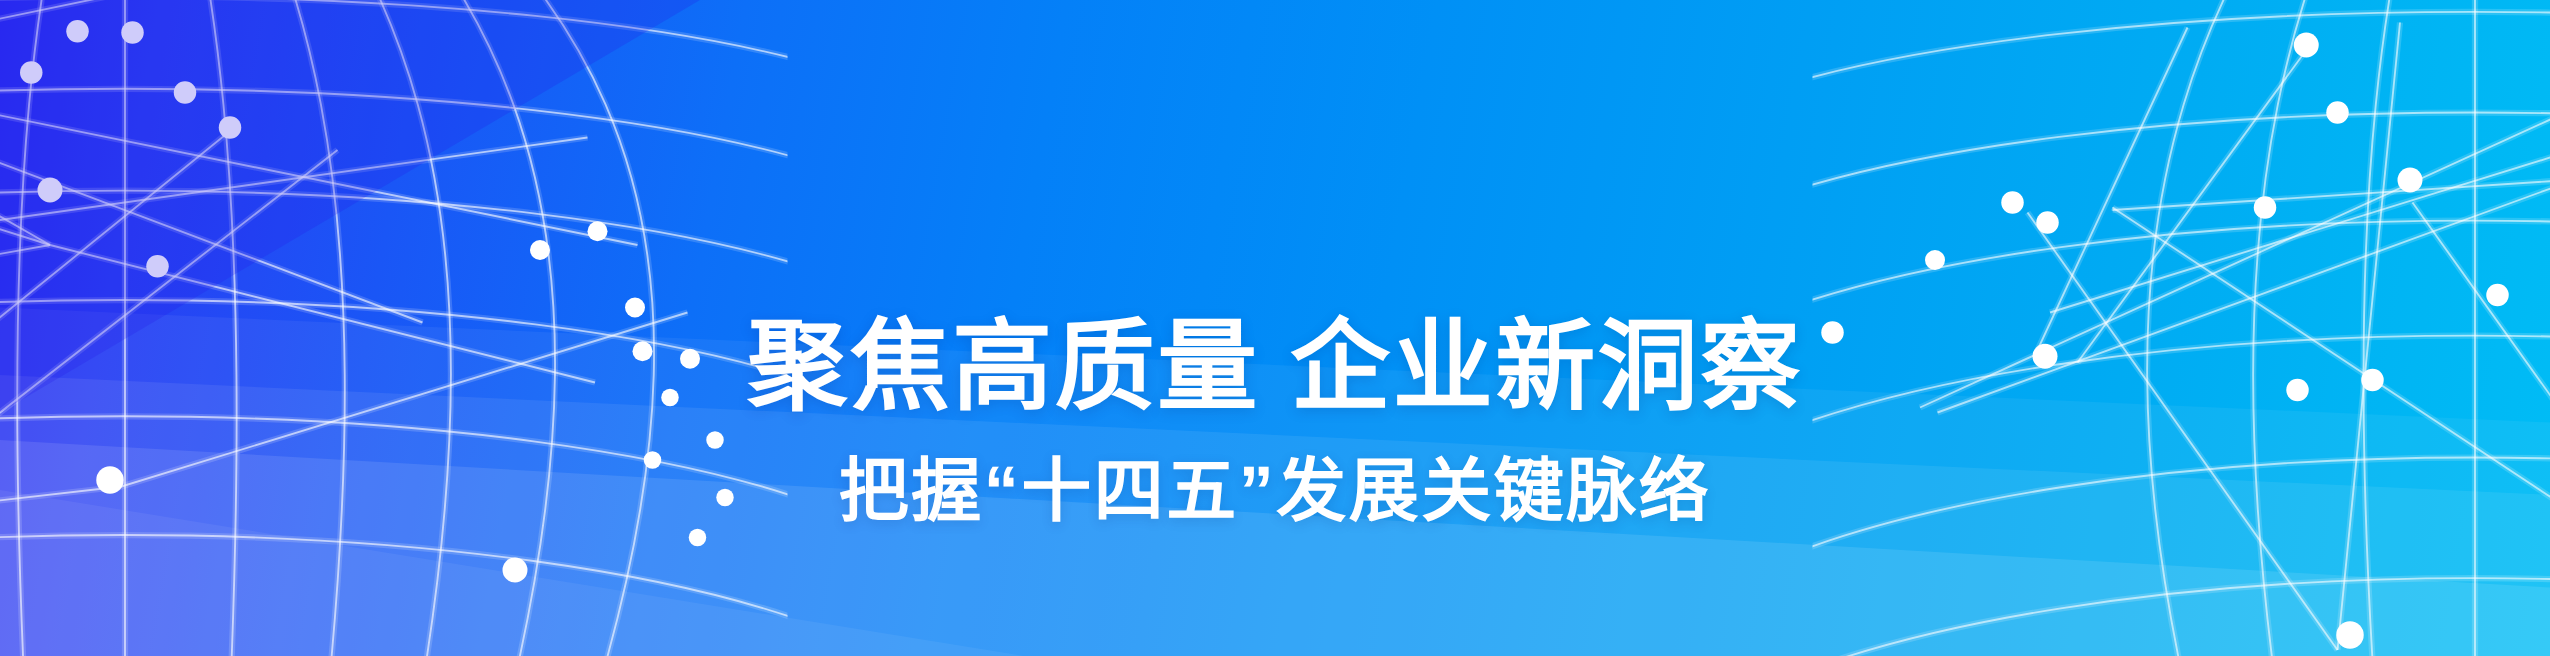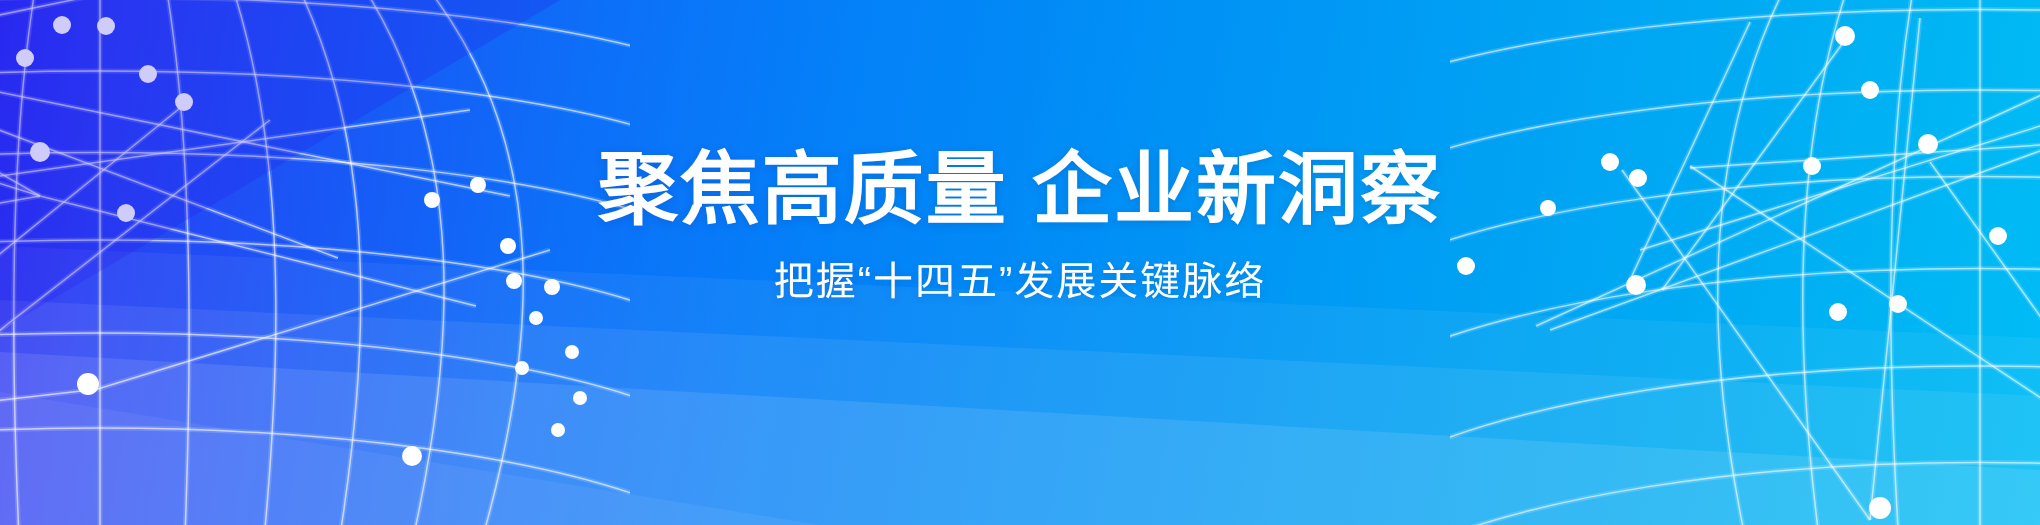--- a/index.html
+++ b/index.html
@@ -50,39 +50,39 @@
   
   .text-block {
     position: absolute;
     left: 0;
     top: 0;
     width: 2040px;
     height: 525px;
     display: flex;
     flex-direction: column;
     align-items: center;
-    justify-content: flex-start;
+    justify-content: center;
     pointer-events: none;
   }
   .title {
     margin-top: 150px;
     color: #ffffff;
     font-size: 80px;
     line-height: 1.0;
     font-weight: 700;
     letter-spacing: 2px;
     white-space: pre;
     text-shadow: 0 2px 10px rgba(0, 36, 120, 0.18);
   }
   .subtitle {
     margin-top: 31px;
     color: #ffffff;
-    font-size: 40px;
+    font-size: 56px;
     line-height: 1.0;
-    font-weight: 400;
+    font-weight: 700;
     letter-spacing: 2px;
     white-space: pre;
     text-shadow: 0 2px 9px rgba(0, 36, 120, 0.16);
   }
 </style>
 </head>
 <body>
 
 <div id="banner">
 

